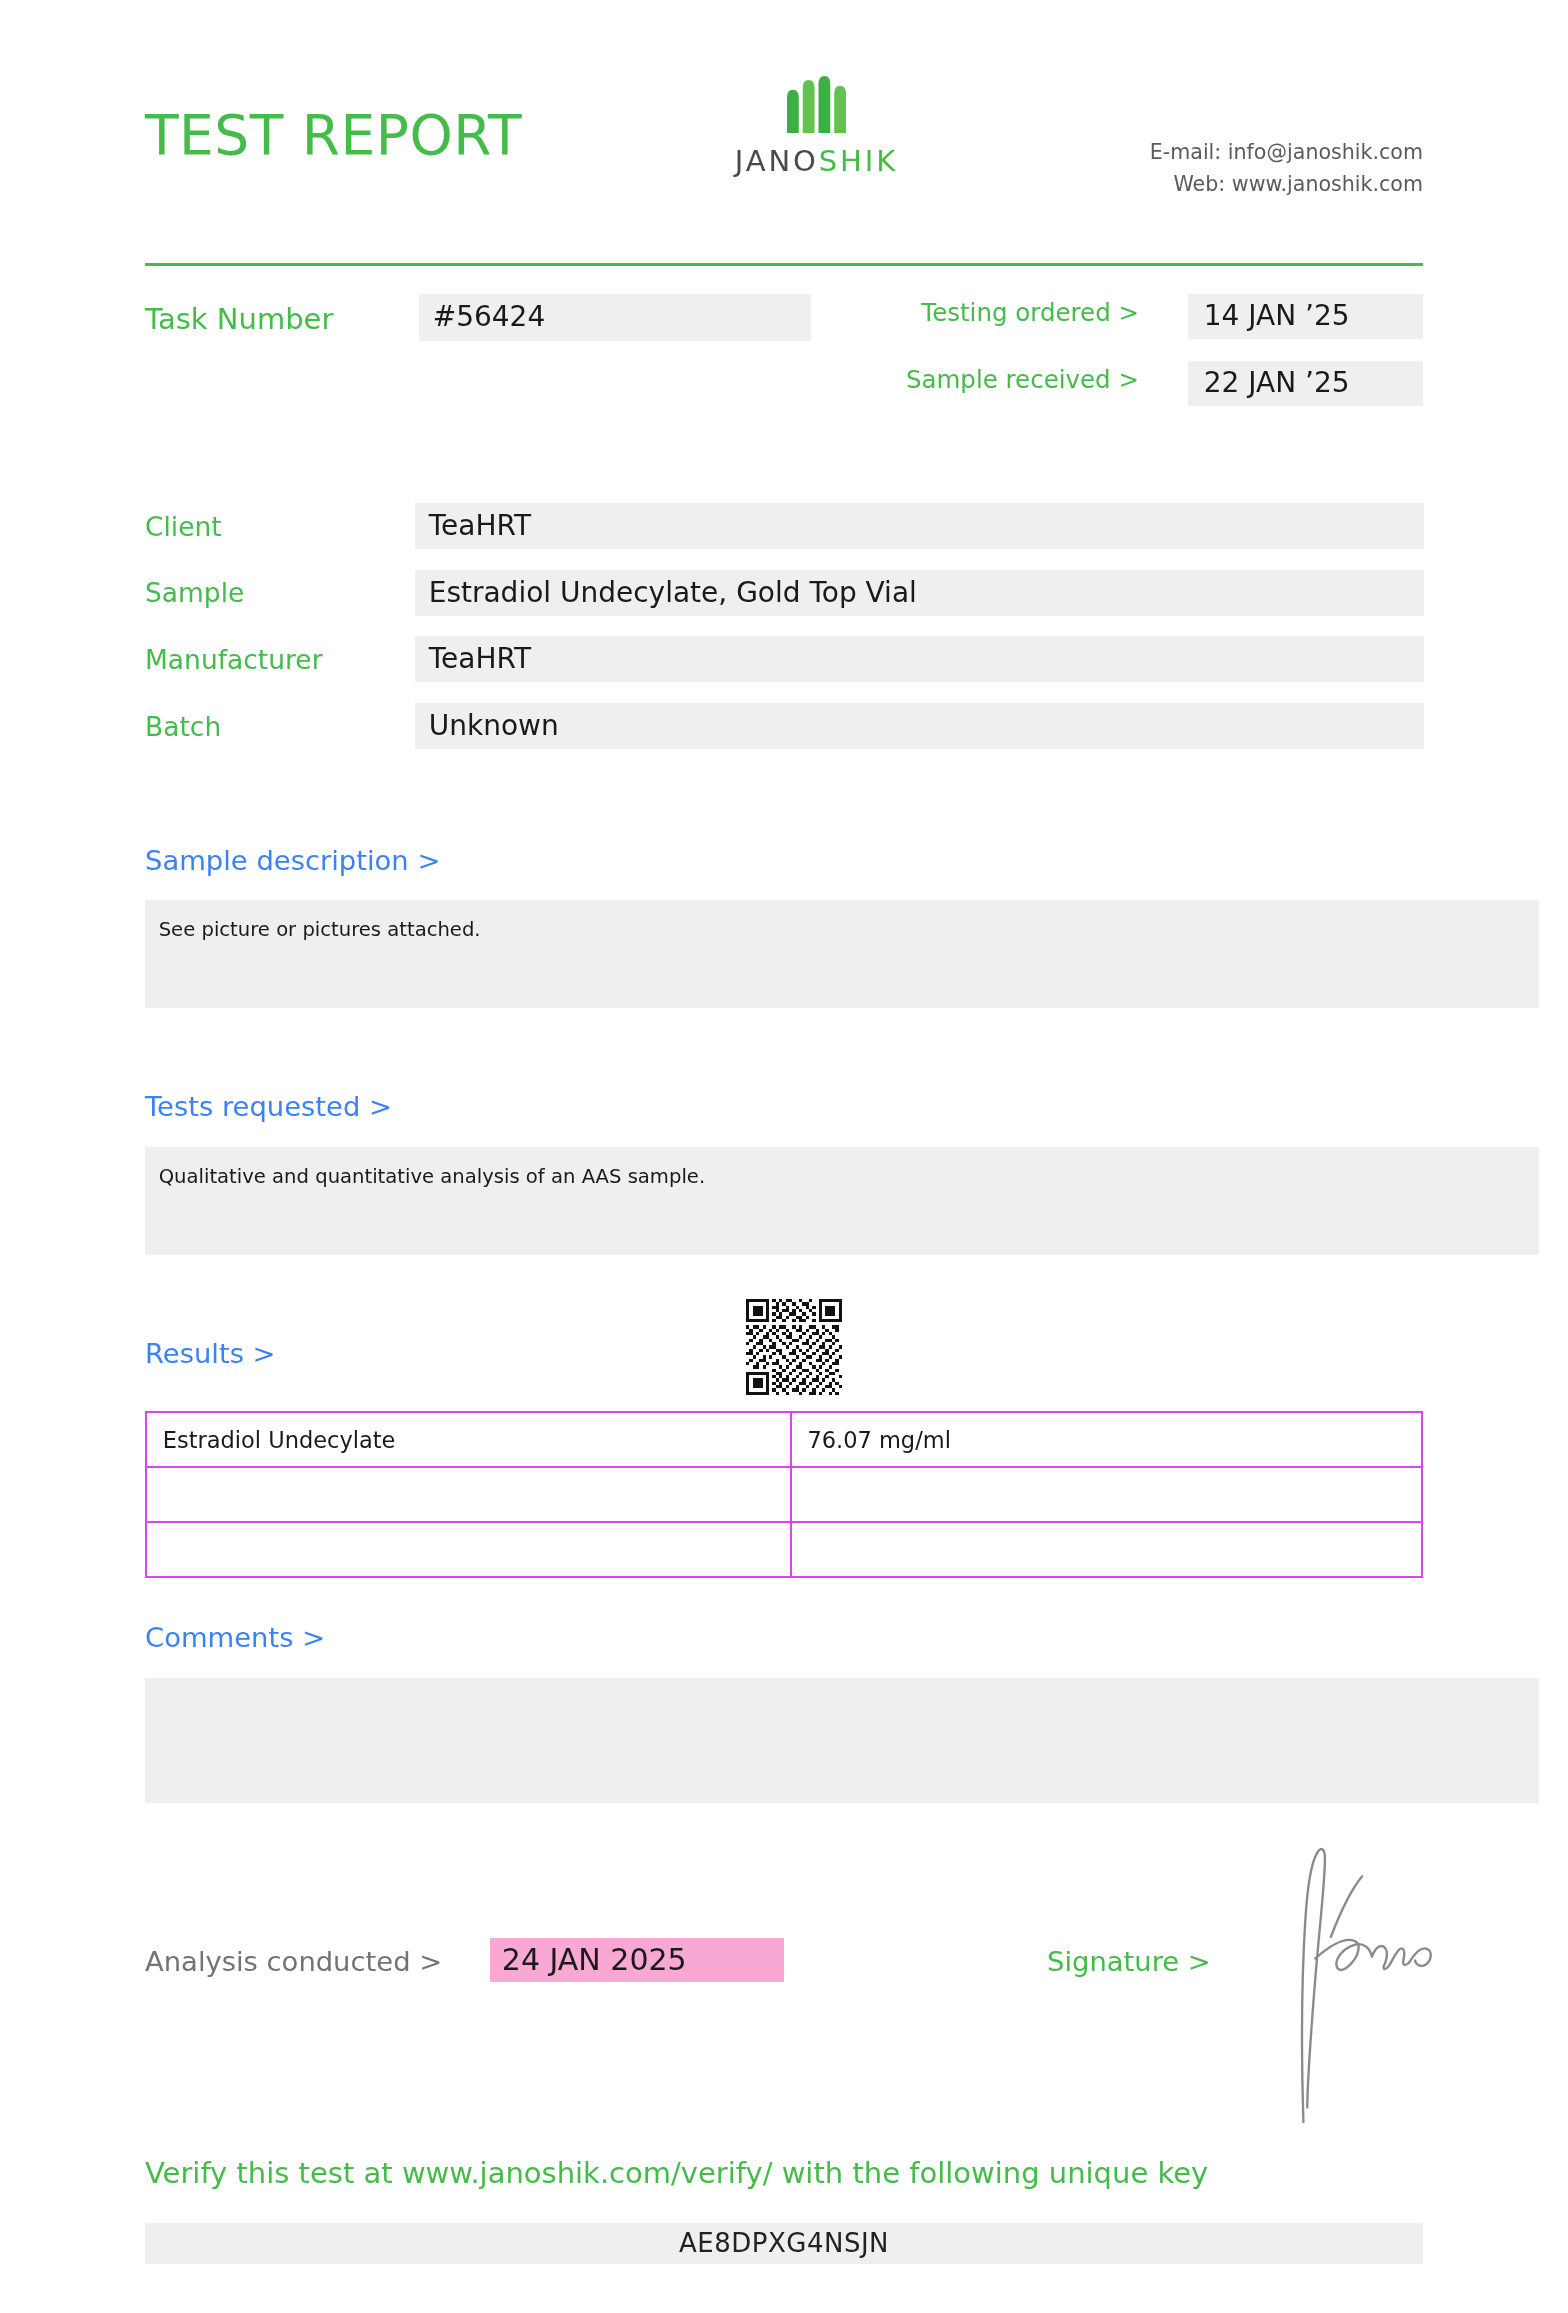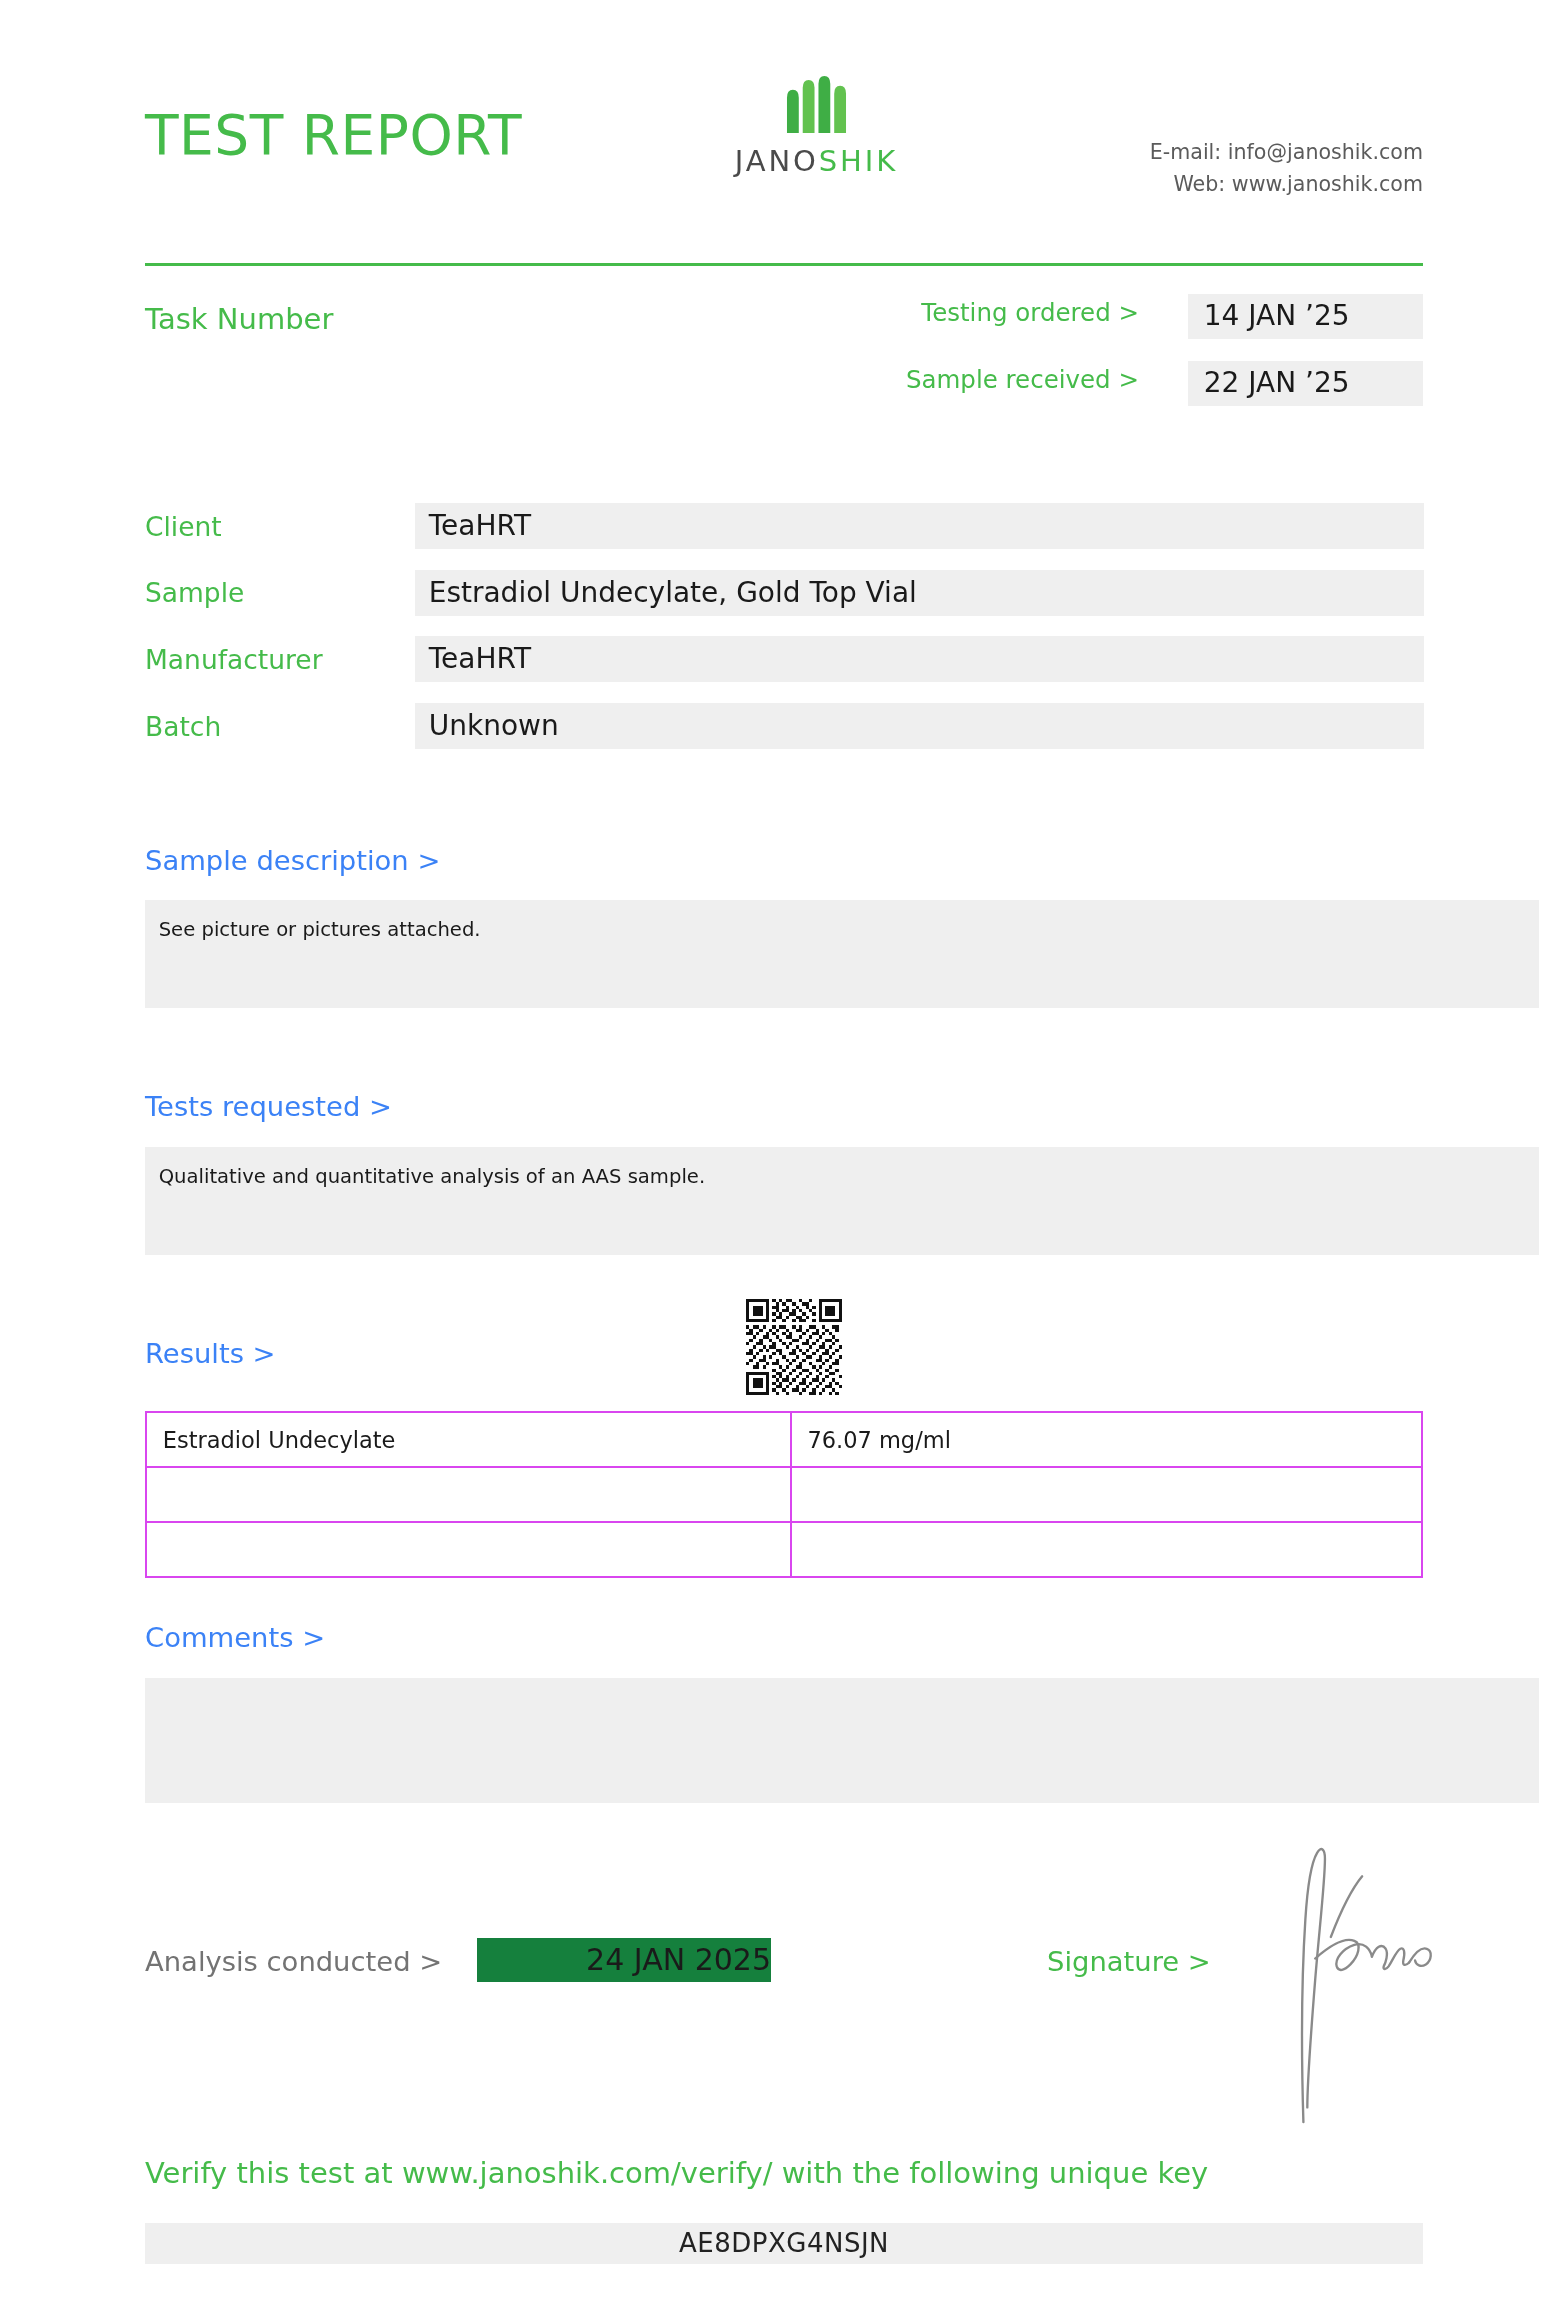--- a/index.html
+++ b/index.html
@@ -226,29 +226,28 @@
   .analysis-label {
     position: absolute;
     left: 0;
     top: 1946px;
     font-size: 27.4px;
     color: #737373;
     white-space: nowrap;
   }
   .analysis-date {
     position: absolute;
-    left: 332px;
+    left: 345px;
     top: 1938px;
     width: 294px;
     height: 44px;
-    background: #15803d;
+    background: #f9a8d4;
     font-size: 30px;
     padding: 3.9px 0 0 11.8px;
     box-sizing: border-box;
-    text-align: right;
   }
   .sig-label {
     position: absolute;
     left: 902px;
     top: 1946px;
     font-size: 27.4px;
     color: #45bb4a;
   }
   .signature {
     position: absolute;
@@ -305,20 +304,21 @@
       <div class="contact">
         <div>E-mail: info@janoshik.com</div>
         <div>Web: www.janoshik.com</div>
       </div>
     </div>
 
     <div class="rule"></div>
 
     <div class="task-row">
       <div class="task-label">Task Number</div>
+      <div class="task-value">#56424</div>
       <div class="ordered-label">Testing ordered  &gt;</div>
       <div class="date-box ordered">14 JAN ’25</div>
       <div class="received-label">Sample received &gt;</div>
       <div class="date-box received">22 JAN ’25</div>
     </div>
 
     <div class="info">
       <div class="info-row">
         <div class="info-key">Client</div>
         <div class="info-val">TeaHRT</div>

